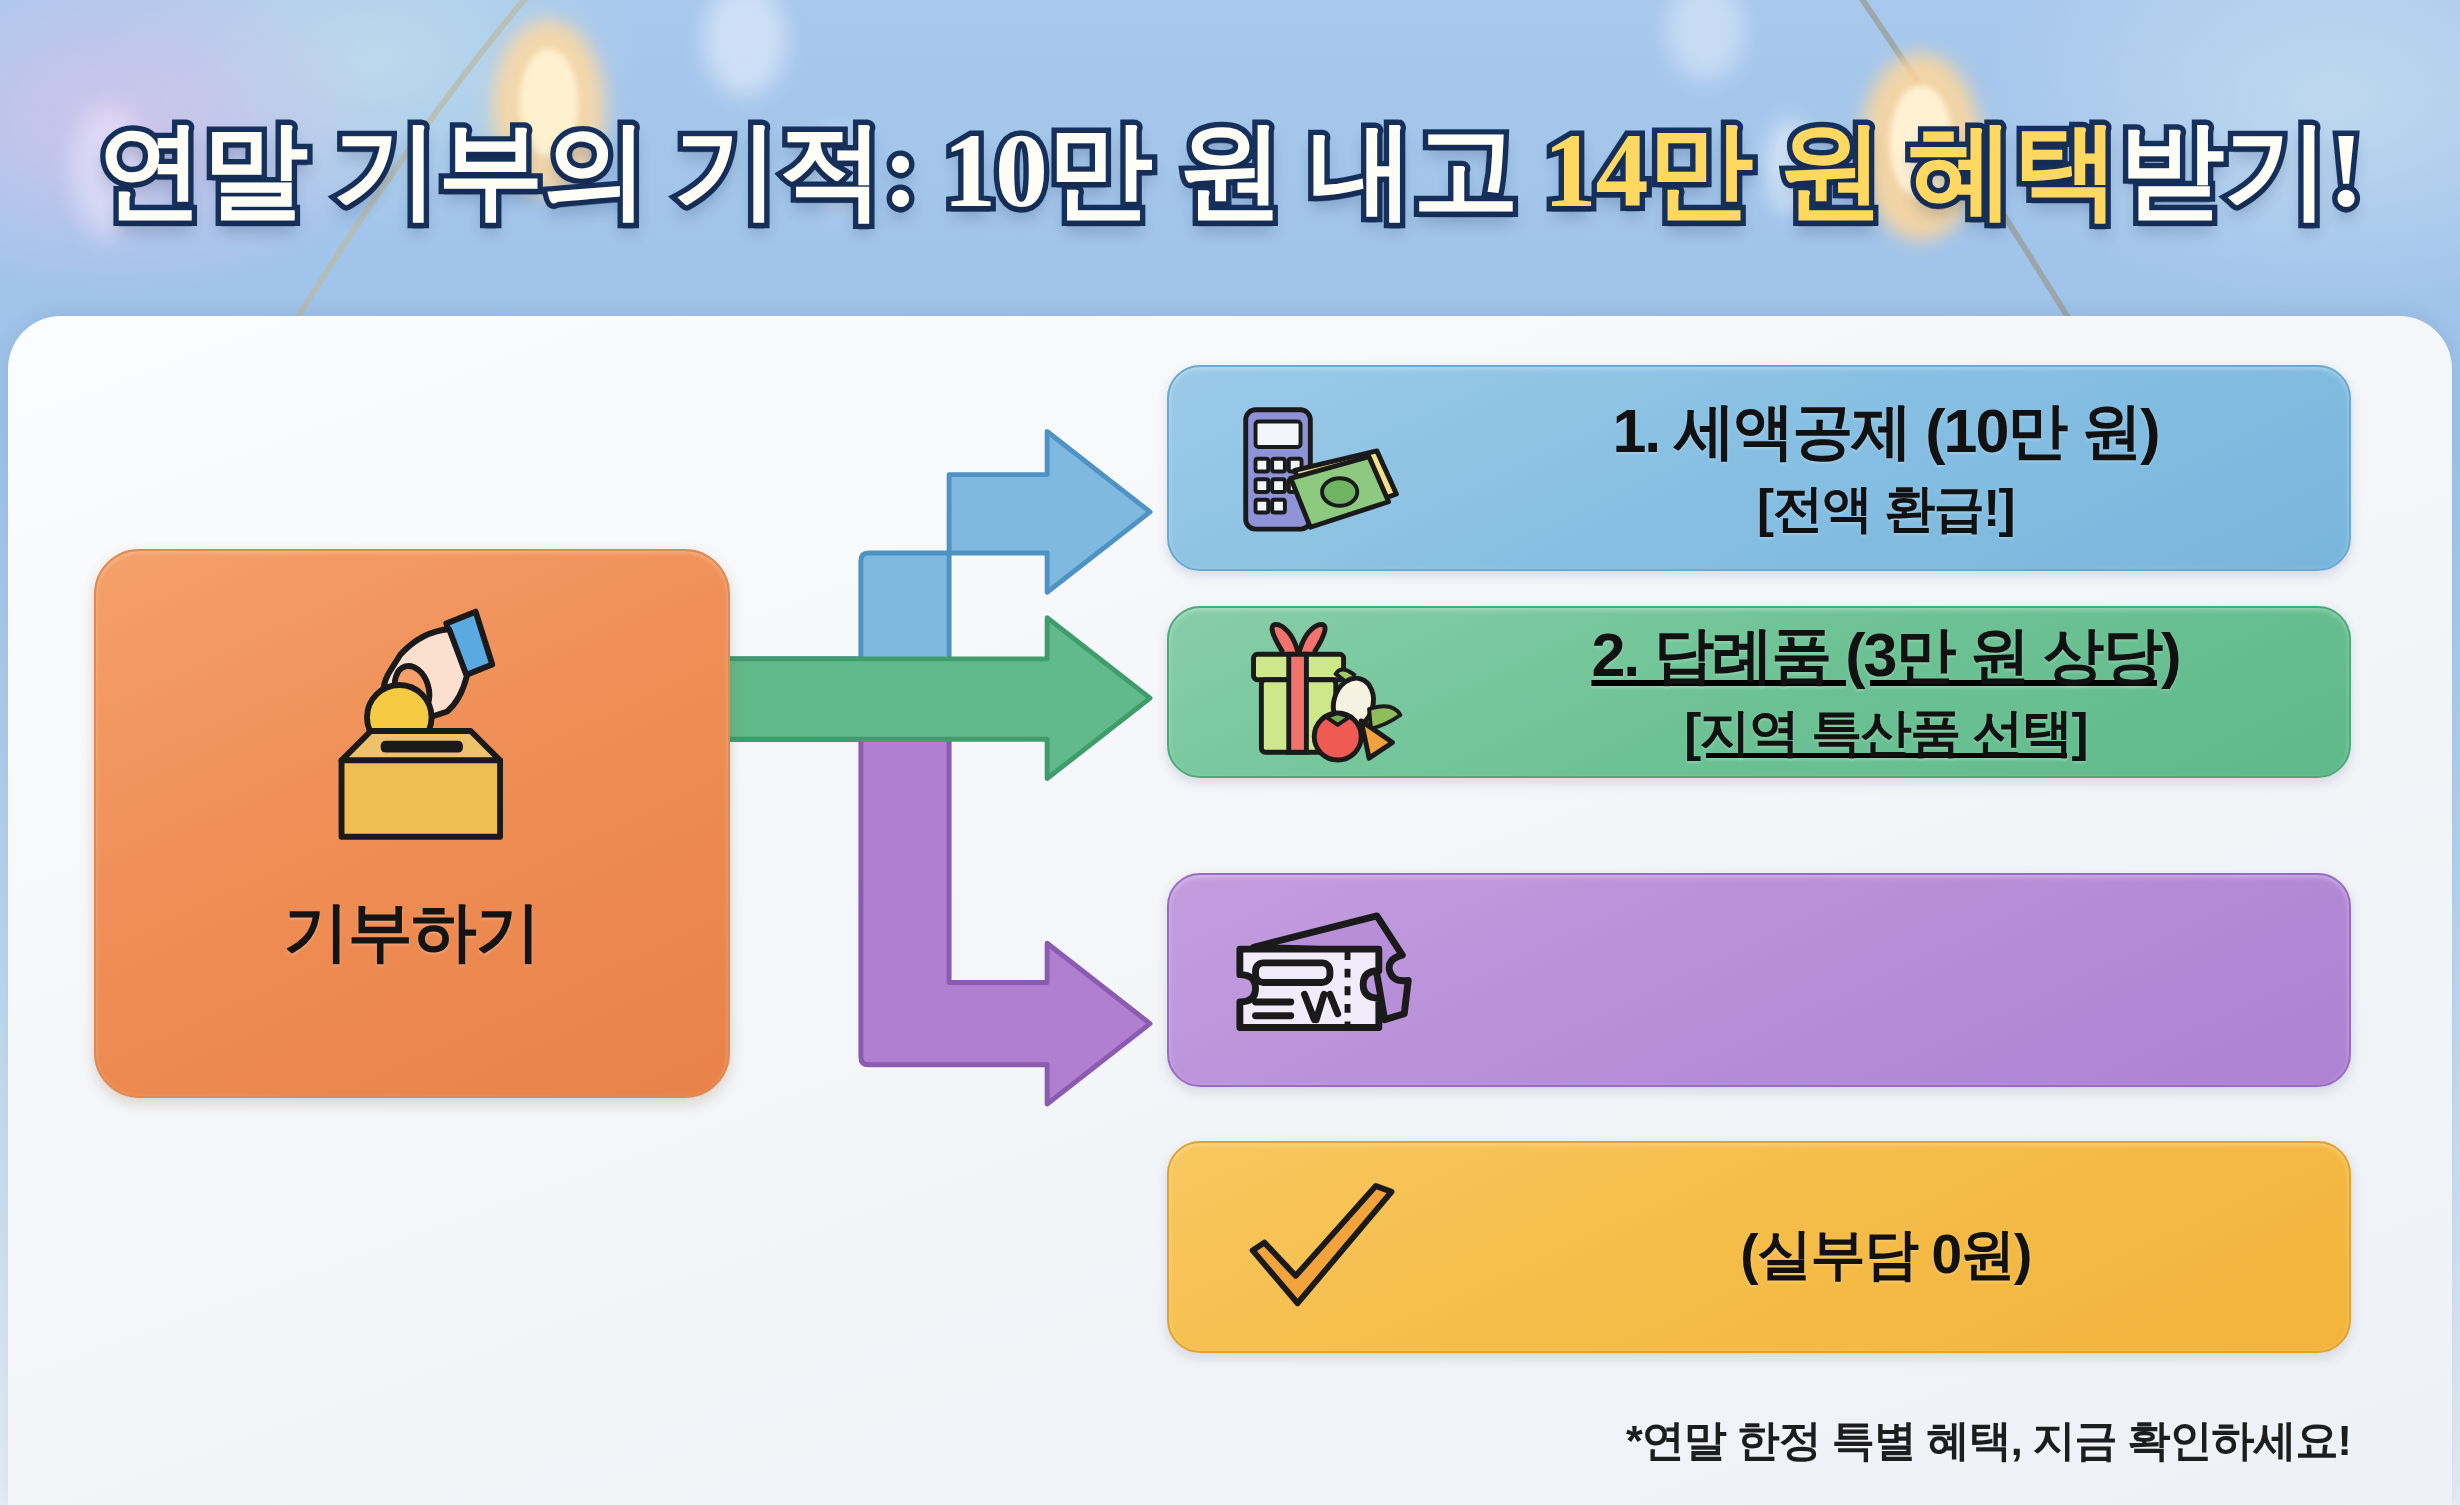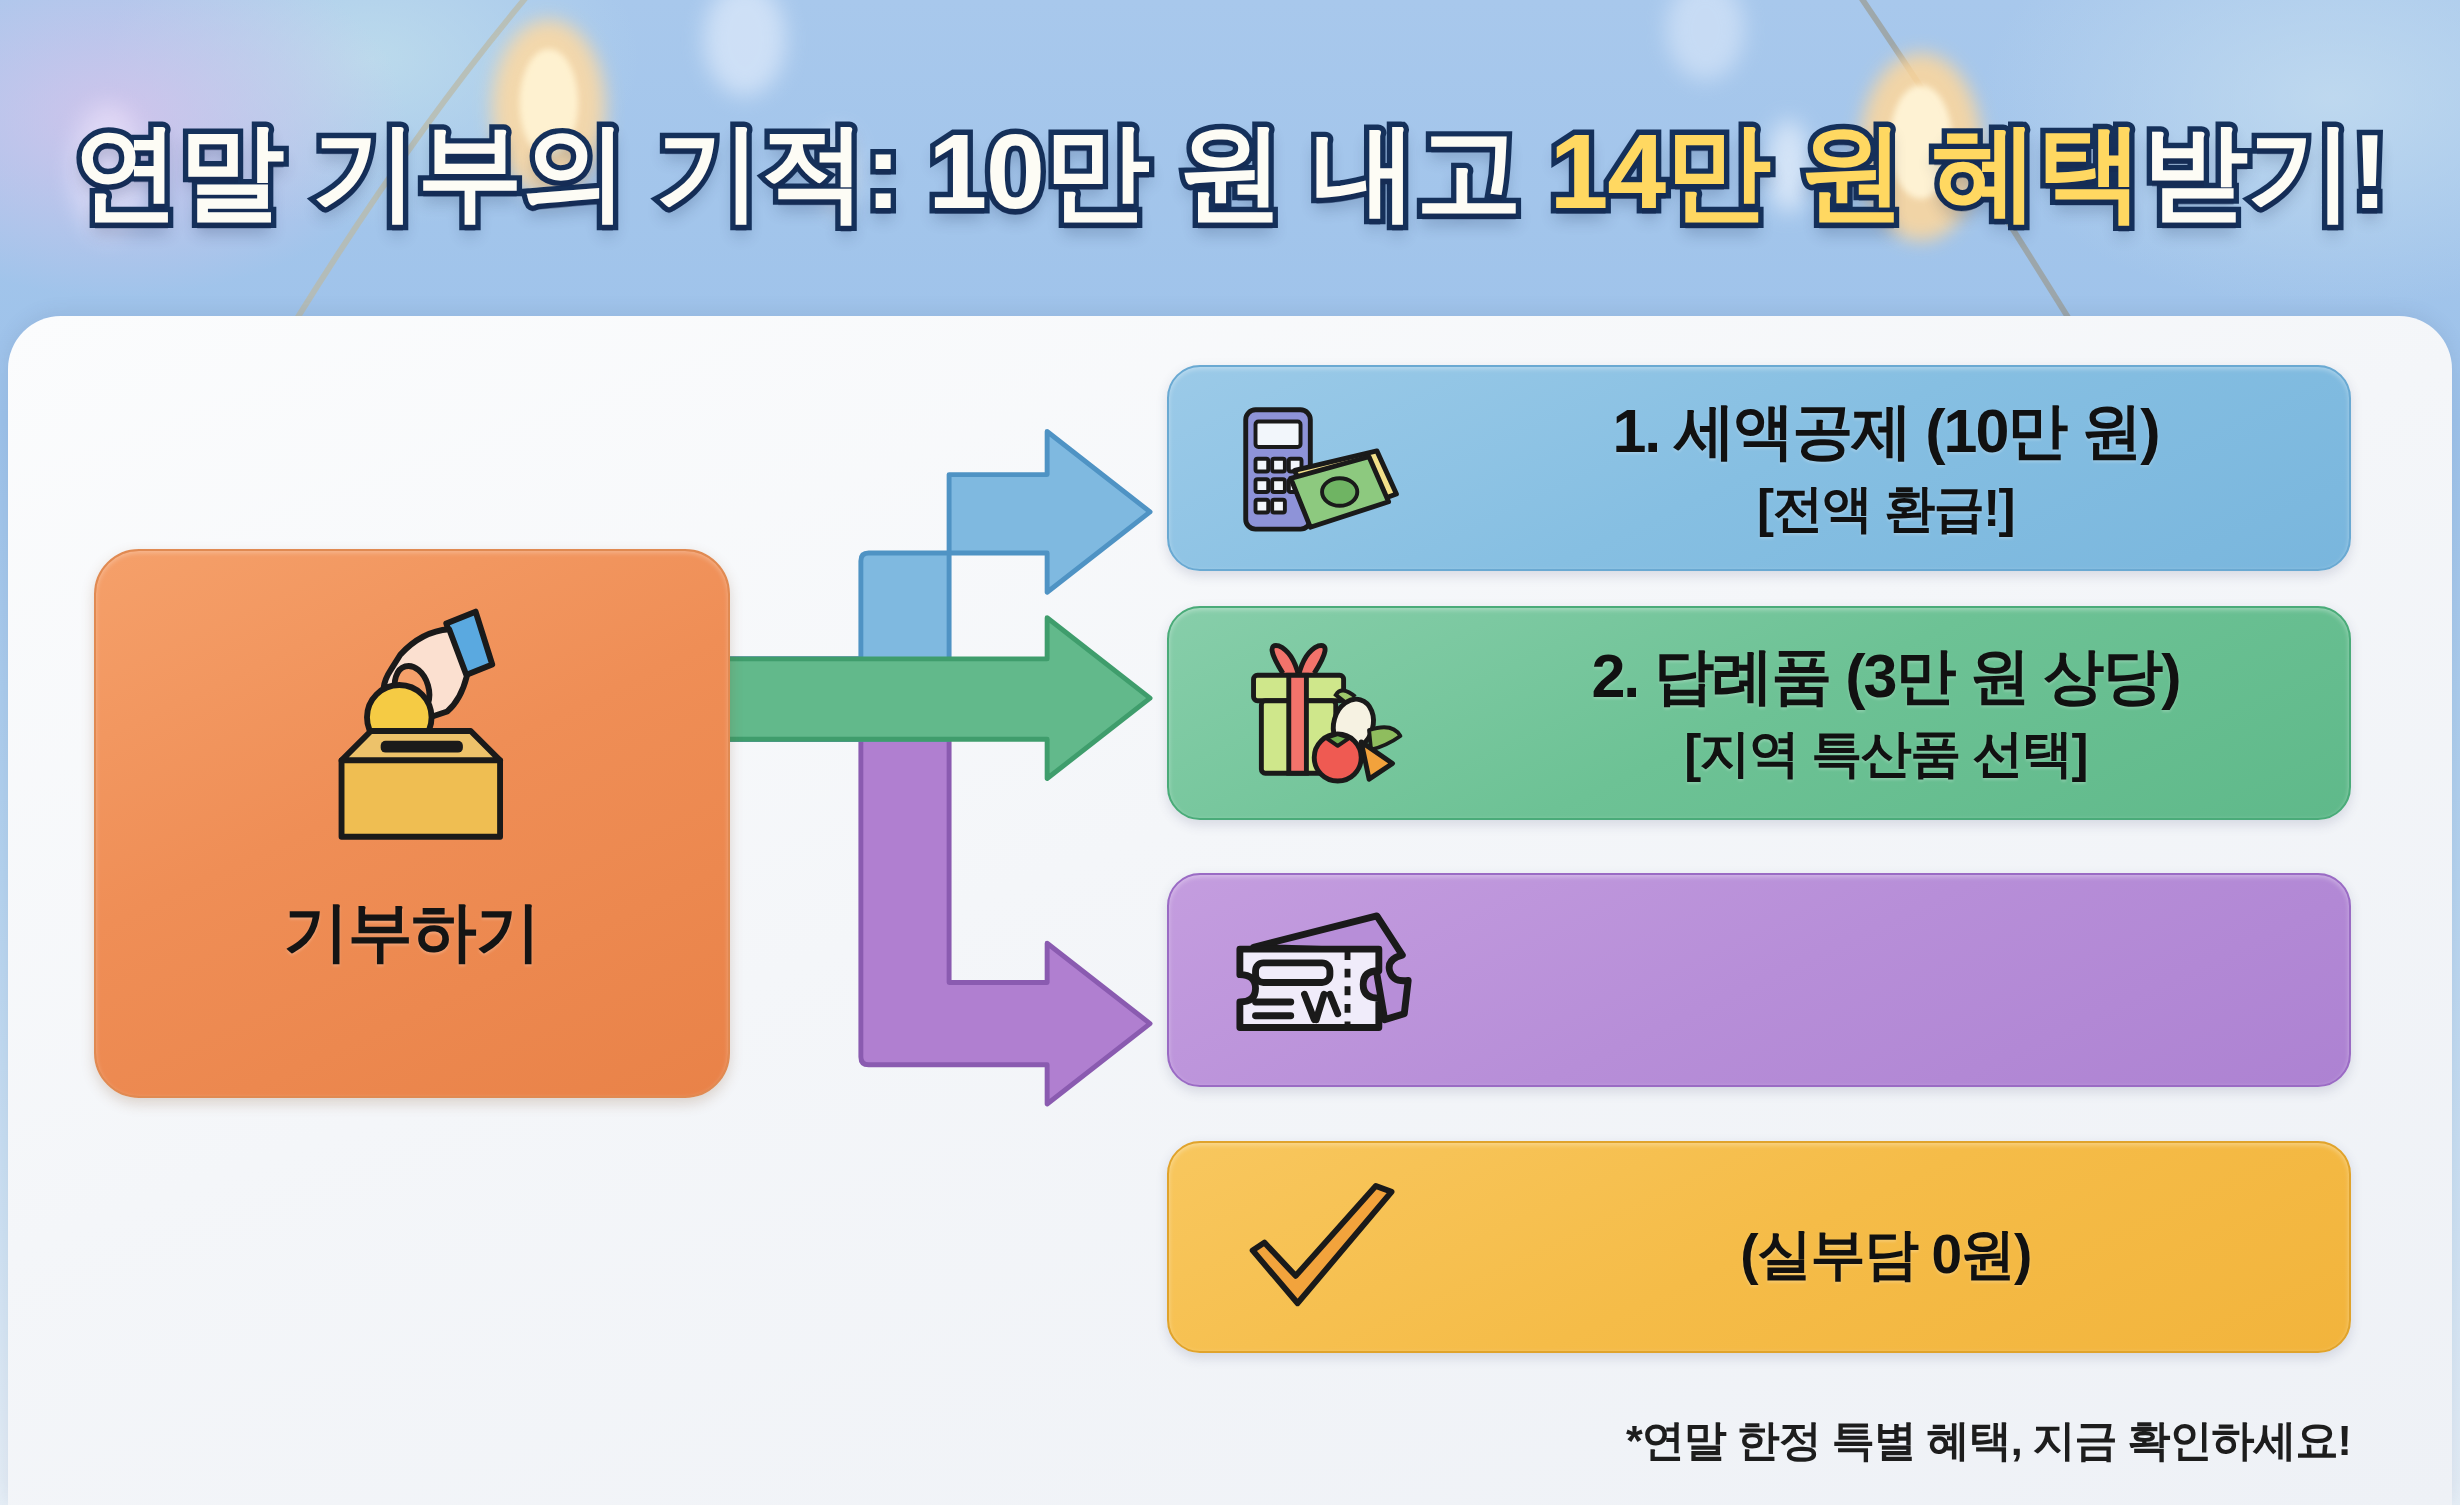--- a/index.html
+++ b/index.html
@@ -51,20 +51,21 @@
     font-weight: bold;
     letter-spacing: -1px;
     line-height: 1.0;
     white-space: nowrap;
     color: #fdfcf5;
     -webkit-text-stroke: 10.8px #16325c;
     paint-order: stroke fill;
     text-shadow:
        0 5.9px 0 rgba(20,40,80,0.38),
        0 9.8px 15.7px rgba(20,40,80,0.30);
+    font-family: Liberation Serif, serif;
   }
   .title .hl { color: #ffd861; }
 
   
   .panel {
     position: absolute;
     left: 7.8px;
     top: 316px;
     width: 2444px;
     height: 1190px;
@@ -163,23 +164,24 @@
     white-space: nowrap;
     text-shadow: 0 2px 2.9px rgba(255,255,255,0.22);
   }
 
   #card-tax {
     top: 49px; height: 206px;
     background: linear-gradient(155deg, #9bcae8 0%, #86bfe2 50%, #79b6dd 100%);
     border: 2.9px solid #6aa9d2;
   }
   #card-gift {
-    top: 290px; height: 214px;
+    top: 290px; height: 172px;
     background: linear-gradient(155deg, #87ceaa 0%, #6dc295 50%, #5fb98a 100%);
     border: 2.9px solid #4aab79;
+    text-decoration: underline;
   }
   #card-event {
     top: 557px; height: 214px;
     background: linear-gradient(155deg, #c49ddf 0%, #b78ed8 50%, #ad82d2 100%);
     border: 2.9px solid #9a6bc4;
   }
   #card-total {
     top: 825px; height: 212px;
     background: linear-gradient(155deg, #f8c75e 0%, #f5bc48 50%, #f2b43c 100%);
     border: 2.9px solid #e0a32c;

